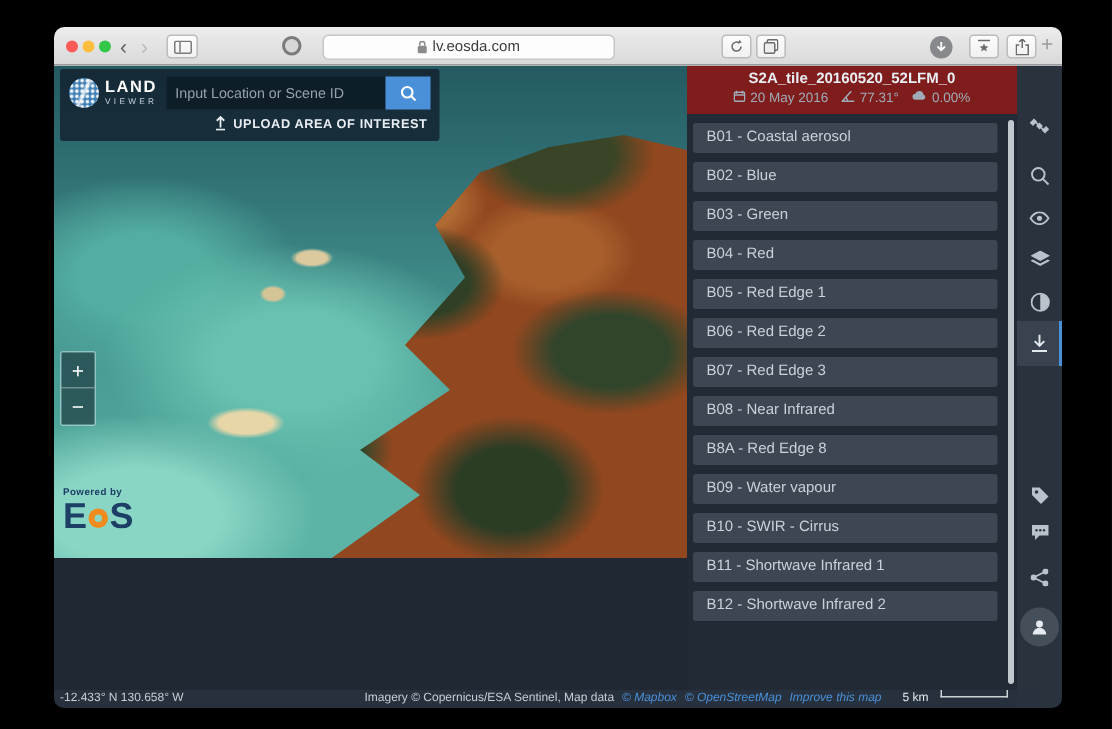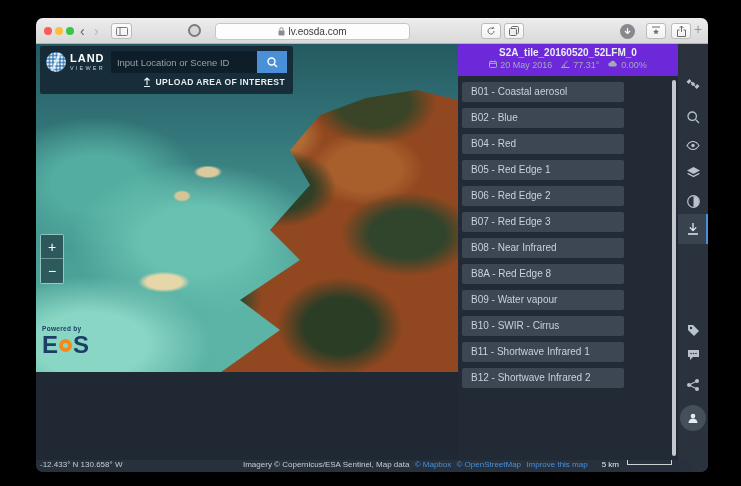--- a/index.html
+++ b/index.html
@@ -92,48 +92,48 @@
 
   
   .rightwrap { width:250px; display:flex; flex-direction:column; }
   .panel-header { height:24px; background:#5b99d6; display:flex; align-items:center; flex:none; }
   .panel-header .ph-title { flex:1; color:#fff; font-size:10px; font-weight:bold;
                             letter-spacing:.4px; padding-left:8px; }
   .collapse-btn { width:30px; height:24px; display:flex; align-items:center; justify-content:center;
                   background:#6aa3dc; cursor:pointer; }
   .panel-body { flex:1; display:flex; min-height:0; }
   .band-col { width:220px; display:flex; flex-direction:column; }
-  .scene-info { height:32px; background:#6d28d9; flex:none; text-align:center; padding-top:3px; }
+  .scene-info { height:32px; background:#7f1d1d; flex:none; text-align:center; padding-top:3px; }
   .scene-id { font-size:10px; font-weight:bold; color:#e9eef3; }
   .scene-meta { display:flex; justify-content:center; align-items:center; gap:9px; margin-top:2px;
                 font-size:9px; color:#9fabb7; }
   .scene-meta .mi { display:flex; align-items:flex-start; gap:3px; }
   .band-list { flex:1; background:#212a35; padding:6px 4px 0 4px; position:relative; overflow:hidden; }
-  .band-item { width:162px; height:20px; margin-bottom:6px; background:#3d4753; border-radius:2px;
+  .band-item { width:203px; height:20px; margin-bottom:6px; background:#3d4753; border-radius:2px;
                color:#c9d1d9; font-size:10px; line-height:20px; padding-left:9px; cursor:pointer; }
   .scrollbar { position:absolute; right:2px; top:4px; bottom:16px; width:4px; background:#c2c8cd;
                border-radius:2px; }
 
   
   .sidebar { width:30px; background:#29323d; position:relative; }
   .sb-ic { position:absolute; left:0; width:30px; height:16px; display:flex; align-items:center;
            justify-content:center; color:#bac3cc; cursor:pointer; }
   .sb-active { position:absolute; left:0; top:170px; width:30px; height:30px; background:#39434f;
                box-shadow:inset -2px 0 0 #4a90d9; display:flex; align-items:center; justify-content:center;
                color:#e4e9ee; cursor:pointer; }
   .avatar { position:absolute; left:2px; top:361px; width:26px; height:26px; border-radius:50%;
             background:#454f5a; display:flex; align-items:center; justify-content:center;
             color:#e7eaee; cursor:pointer; }
 
   
   .bottombar { position:absolute; left:0; right:16px; bottom:0; height:12px; z-index:40;
                background:rgba(40,50,62,.93); display:flex; 
                font-size:8px; color:#c6cdd4; padding:0 4px; }
   .attrib { margin-left:auto; white-space:nowrap; }
-  .attrib a { color:#4a90d9; text-decoration:none; margin-left:3px; }
+  .attrib a { color:#4a90d9; text-decoration:none; margin-left:3px;font-style:italic; }
   .scale-label { margin-left:14px; margin-right:8px; color:#e6eaee; }
   .scale-bar { width:45px; height:5px; border:1px solid #ccd1d6; border-top:none; margin-right:16px; }
 
   svg { display:block; }
 </style>
 </head>
 <body>
 
 <div class="window">
 
@@ -267,20 +267,21 @@
                     <path d="M2.5 6.5a2 2 0 0 1-.3-4A2.8 2.8 0 0 1 7.6 3a1.8 1.8 0 0 1-.3 3.5z" fill="#9fabb7"></path>
                   </svg>
                 <span>0.00%</span>
               </span>
             </div>
           </div>
 
           <div class="band-list">
             <div class="band-item">B01 - Coastal aerosol</div>
             <div class="band-item">B02 - Blue</div>
+            <div class="band-item">B03 - Green</div>
             <div class="band-item">B04 - Red</div>
             <div class="band-item">B05 - Red Edge 1</div>
             <div class="band-item">B06 - Red Edge 2</div>
             <div class="band-item">B07 - Red Edge 3</div>
             <div class="band-item">B08 - Near Infrared</div>
             <div class="band-item">B8A - Red Edge 8</div>
             <div class="band-item">B09 - Water vapour</div>
             <div class="band-item">B10 - SWIR - Cirrus</div>
             <div class="band-item">B11 - Shortwave Infrared 1</div>
             <div class="band-item">B12 - Shortwave Infrared 2</div>

